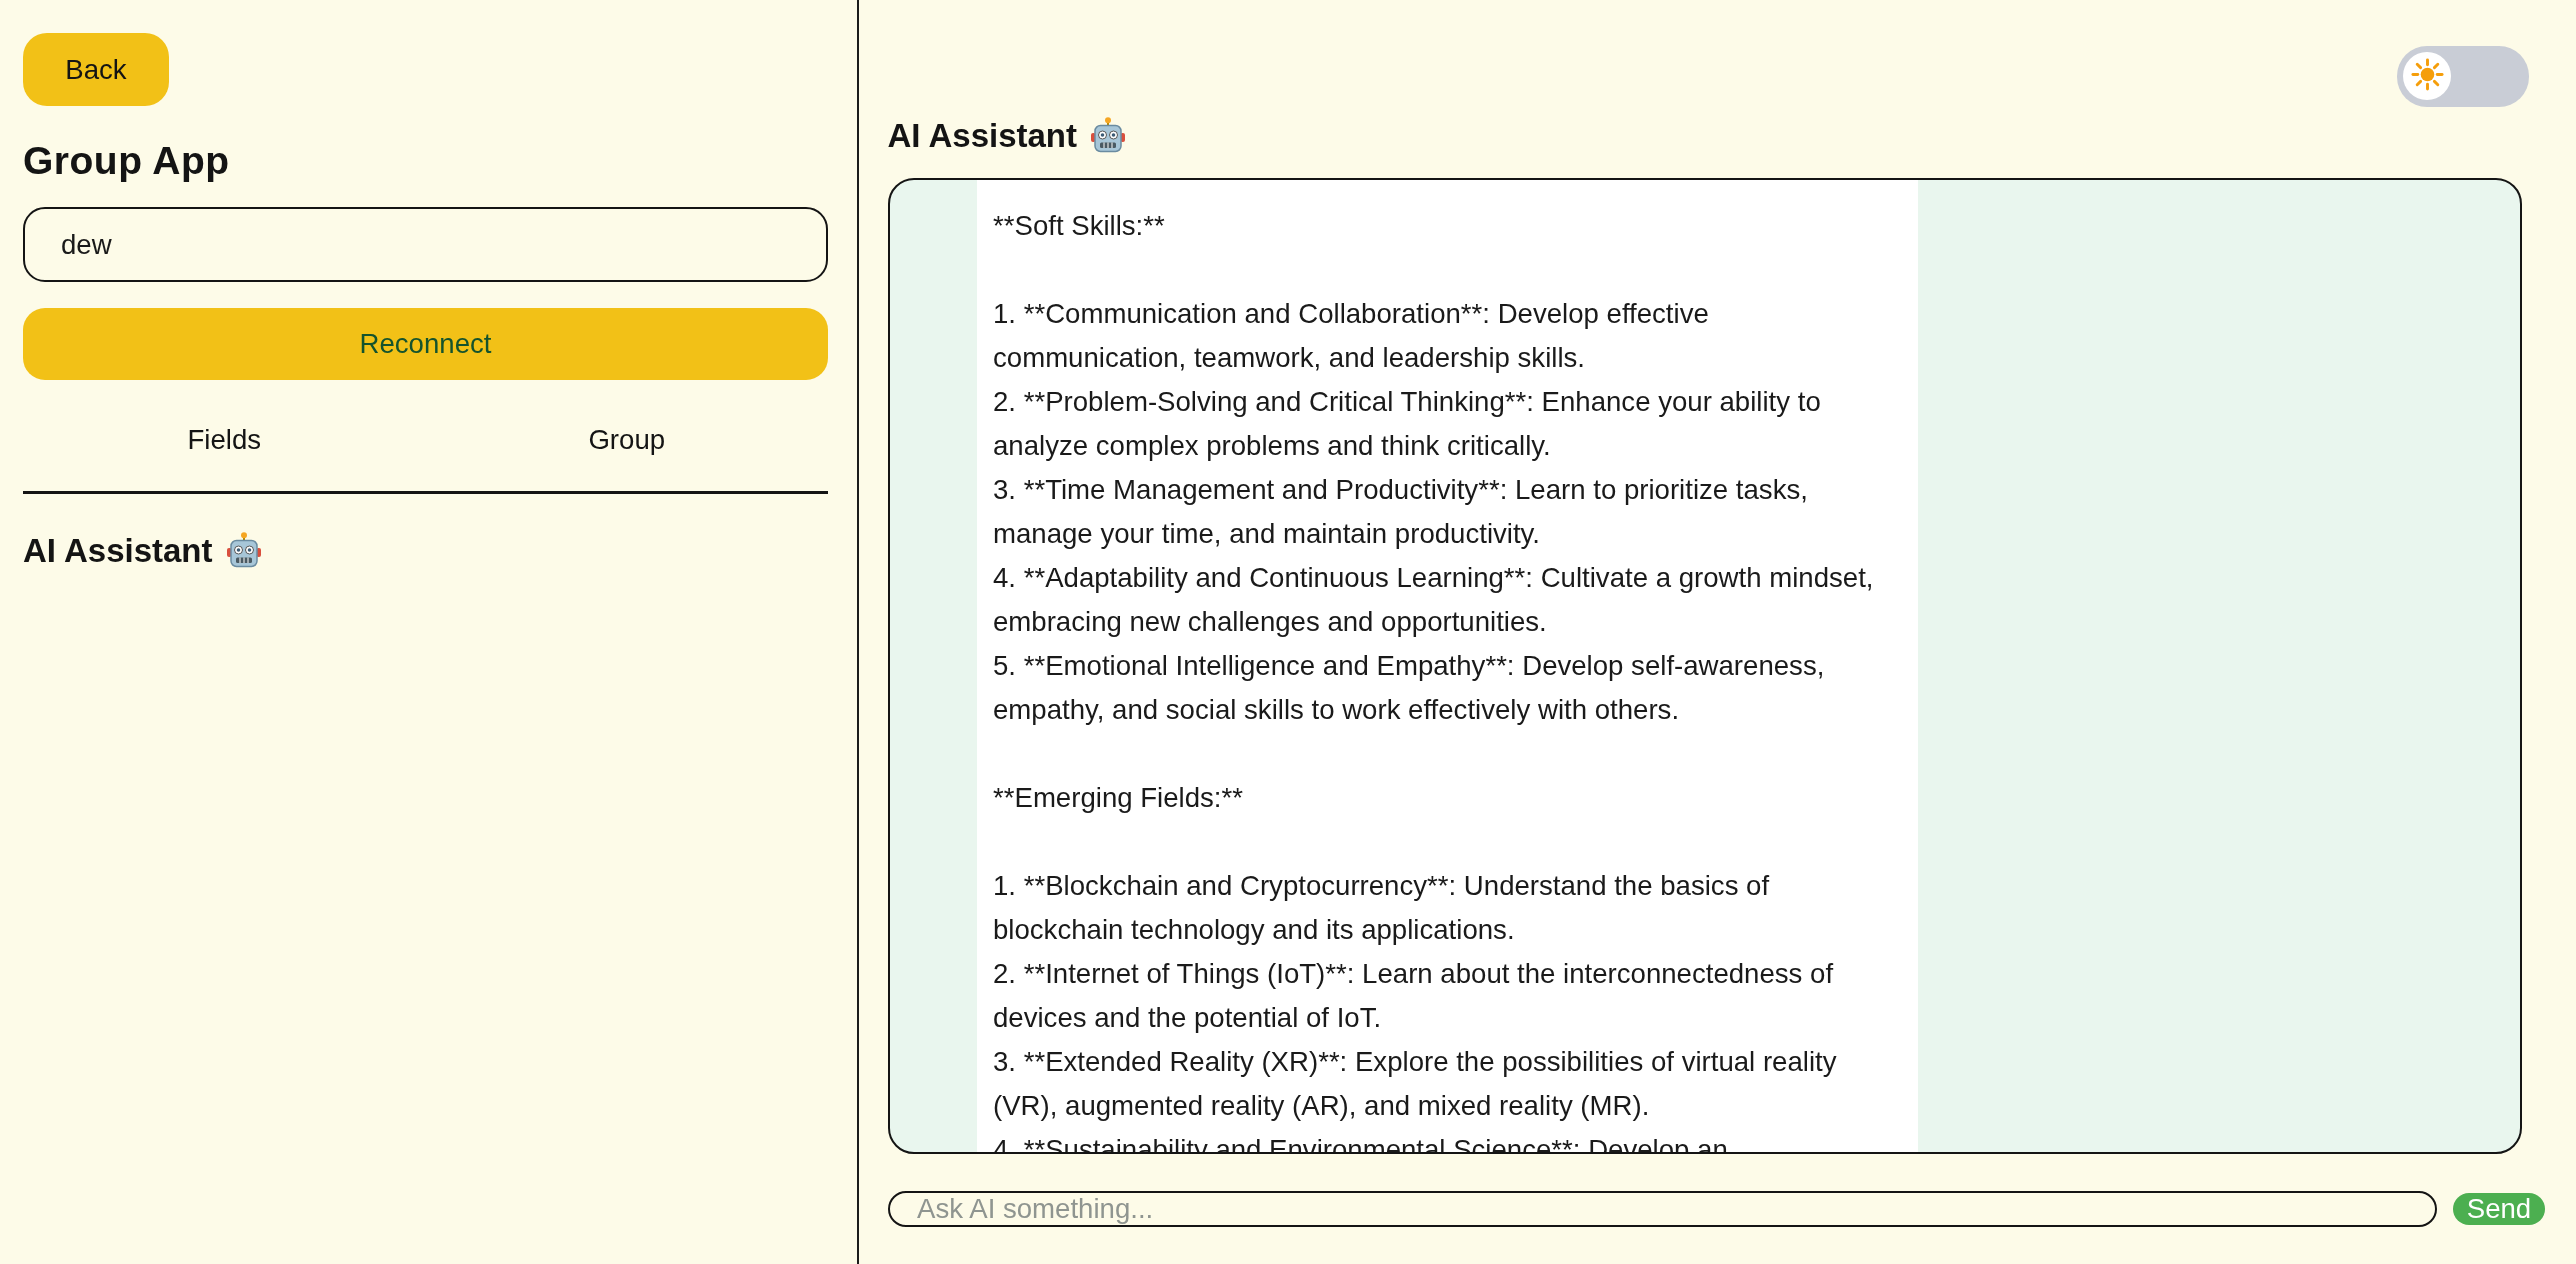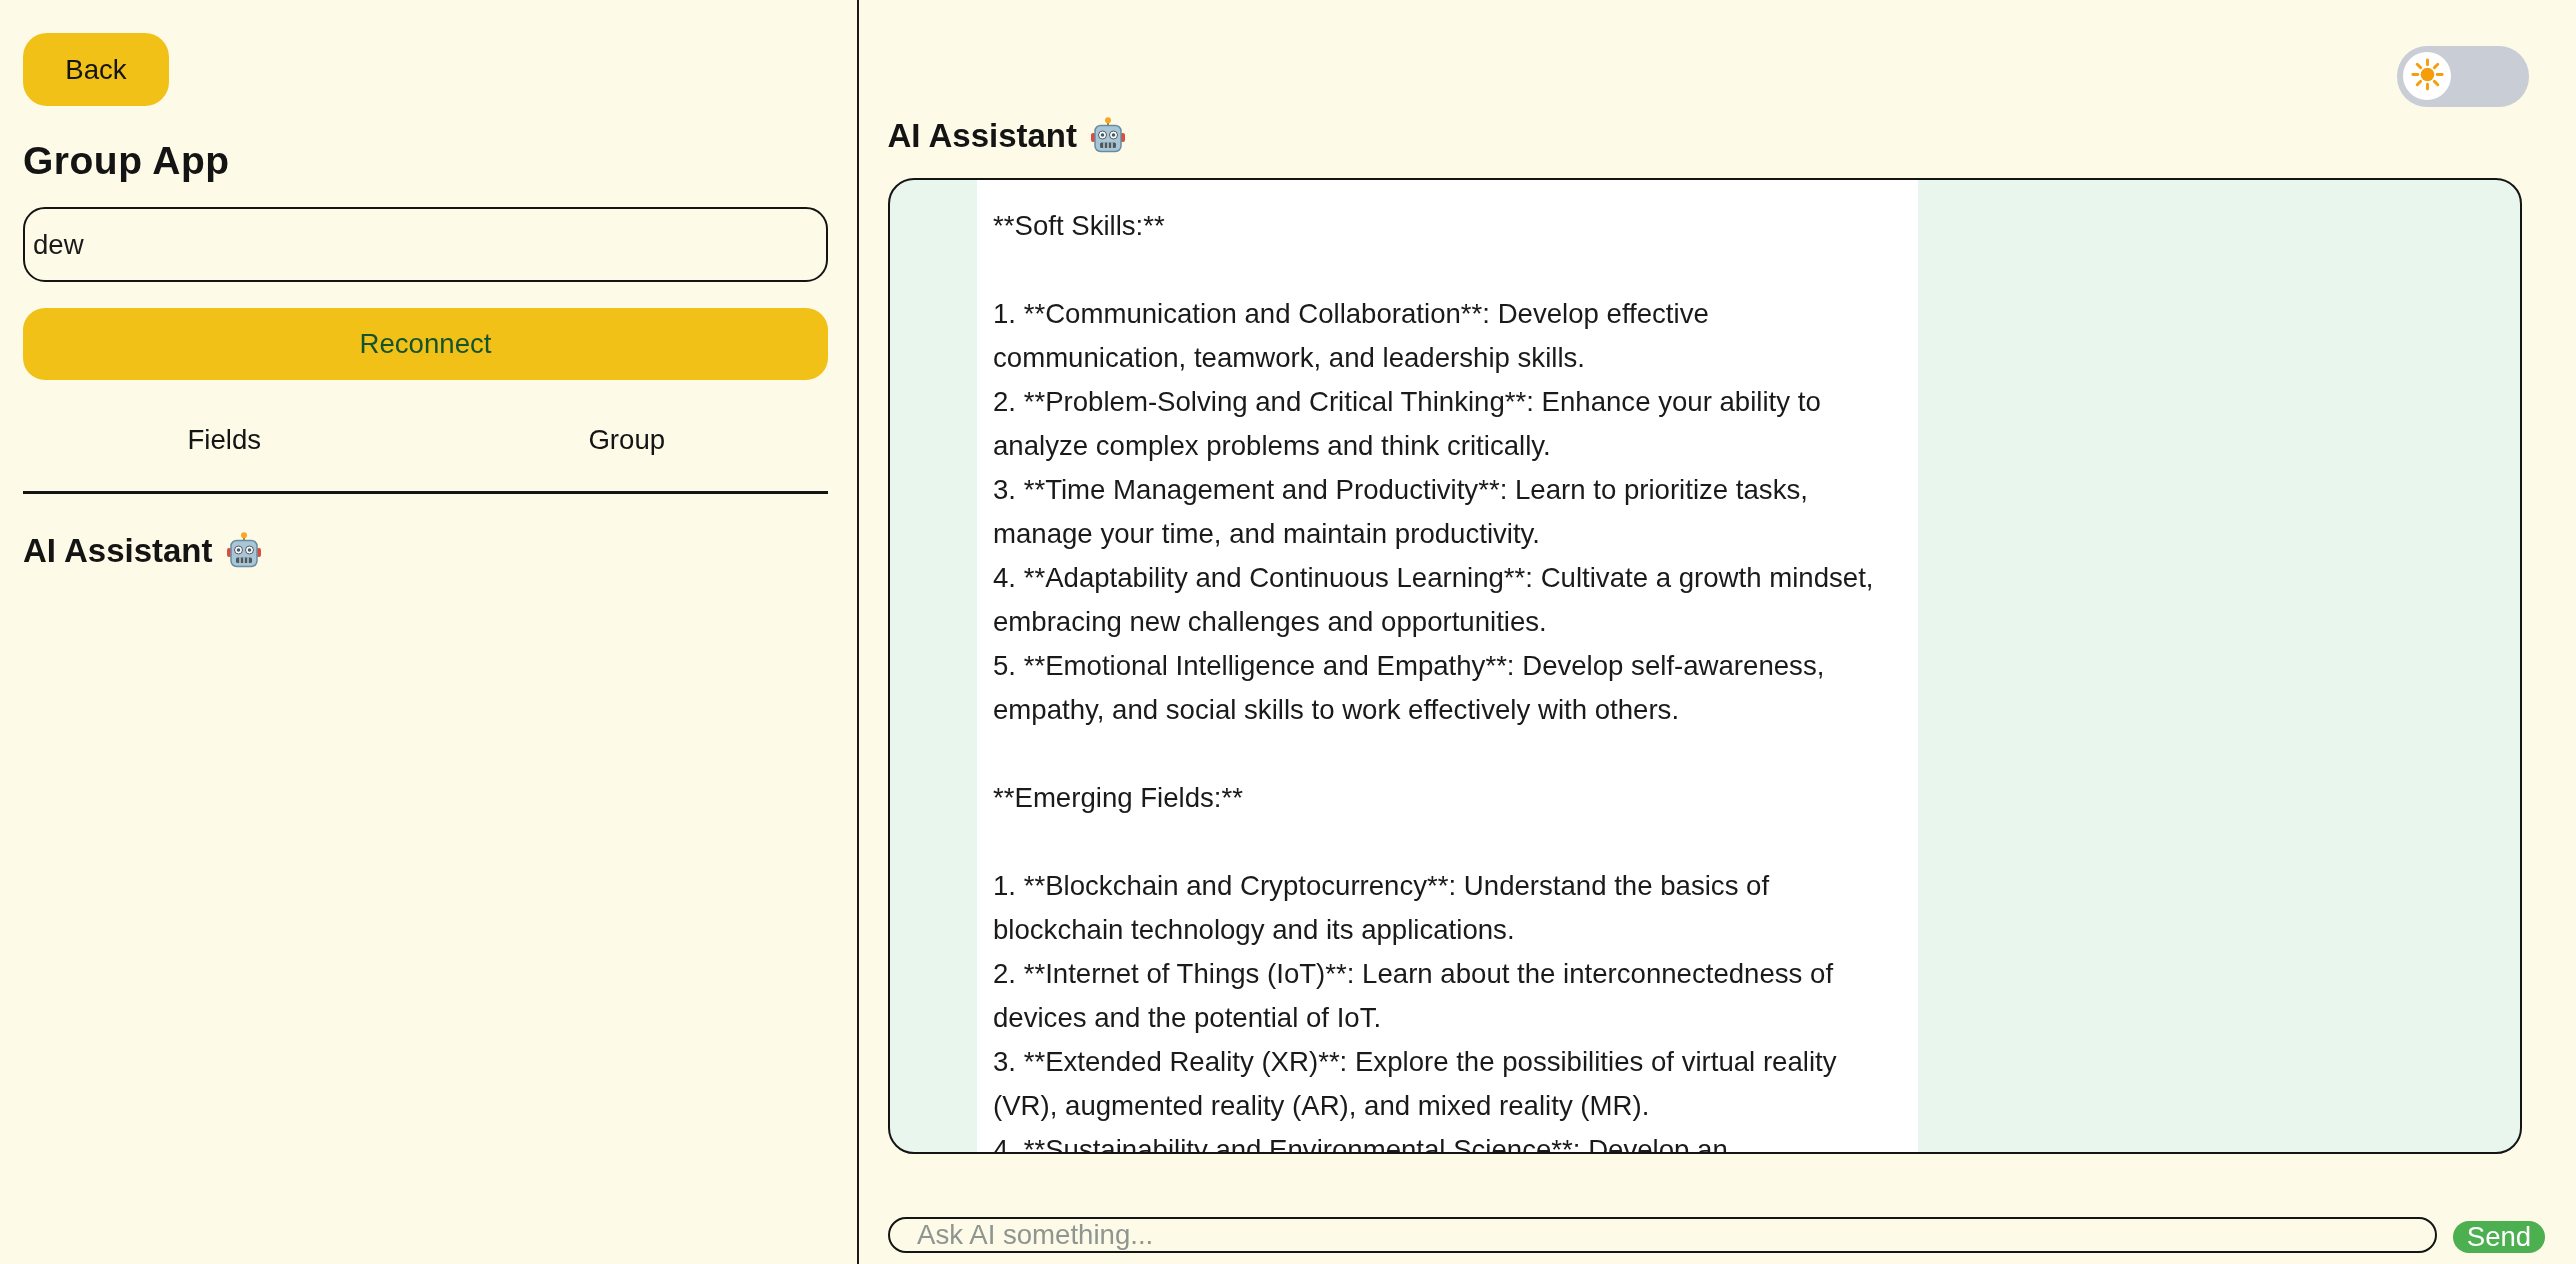--- a/index.html
+++ b/index.html
@@ -31,21 +31,21 @@
     margin-top: 33px;
     font-size: 39px; font-weight: 700;
     letter-spacing: 0.5px;
   }
   .username-input {
     margin-top: 24px;
     width: 100%; height: 75px;
     border: 2.8px solid #141414; border-radius: 22px;
     background: #fdfbe8;
     font-family: inherit; font-size: 27.6px; color: #1a1a1a;
-    padding: 0 8px;
+    padding: 0 36px;
     outline: none;
     display: block;
   }
   .reconnect-btn {
     margin-top: 26px;
     width: 100%; height: 72px;
     background: #f2c117;
     border: none; border-radius: 22px;
     font-family: inherit; font-size: 27.6px; color: #14532d;
     cursor: pointer;
@@ -126,25 +126,25 @@
     padding: 24px 16.5px;
   }
   .ai-message {
     font-size: 27.6px;
     line-height: 44px;
     color: #1a1a1a;
     white-space: pre-wrap;
     word-wrap: break-word;
   }
   .composer {
-    margin-top: 22px;
+    margin-top: 16px;
     display: flex;
     gap: 16.5px;
     height: 77px;
-    align-items: flex-end;
+    align-items: center;
   }
   .ask-input {
     flex: 1;
     border: 2.8px solid #141414; border-radius: 20px;
     background: #fdfbe8;
     font-family: inherit; font-size: 27.6px; color: #1a1a1a;
     padding: 0 27.6px;
     outline: none;
   }
   .ask-input::placeholder { color: #8f9590; }

